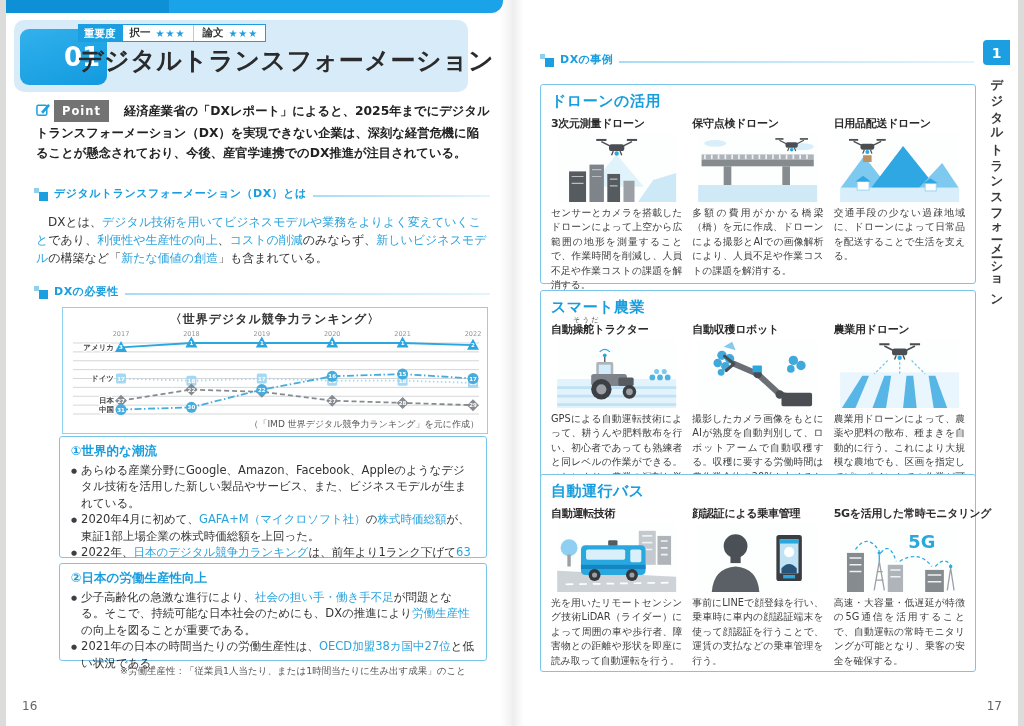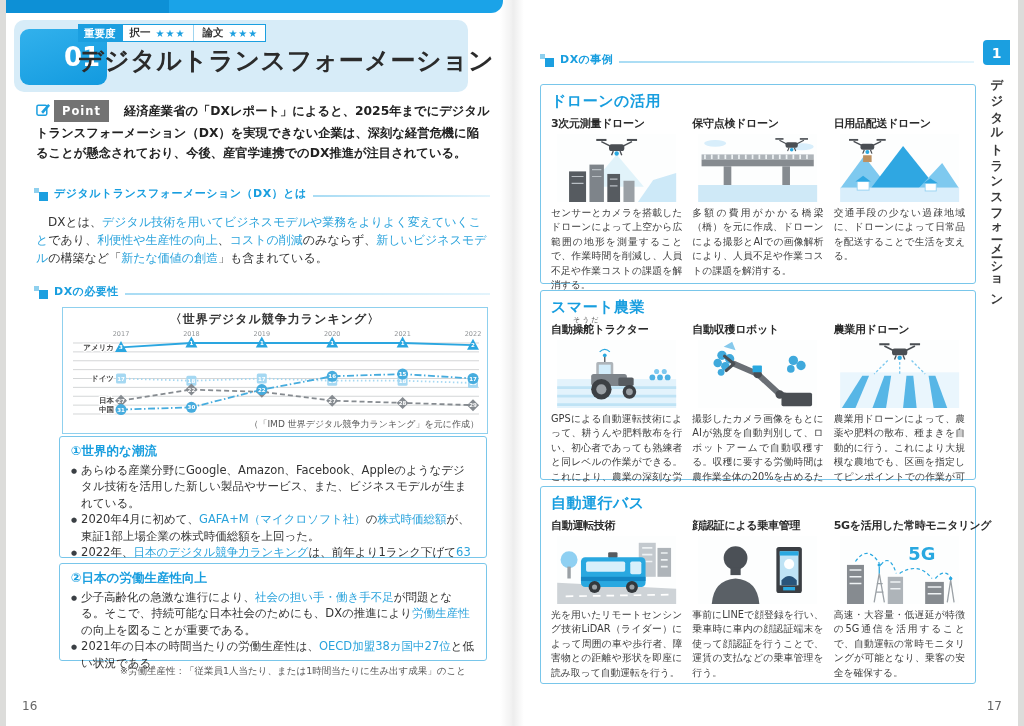--- a/index.html
+++ b/index.html
@@ -63,21 +63,21 @@
   .footnote{position:absolute;top:665px;left:28px;width:432px;text-align:right;font-size:9.5px;color:#555;}
   .page-num{position:absolute;bottom:13px;font-size:12px;color:#666;}
   .page-num.pn-left{left:16px;}
   .page-num.pn-right{right:16px;}
 
   
   .case-section-header{top:52px;left:28px;width:434px;}
   .case-box{position:absolute;left:28px;width:436px;border:1px solid #79c6ea;border-radius:3px;background:#fff;padding:7px 10px;box-sizing:border-box;}
   .case-box-1{top:84px;height:200px;}
   .case-box-2{top:290px;height:190px;}
-  .case-box-3{top:486px;height:198px;}
+  .case-box-3{top:474px;height:198px;}
   .case-heading{color:#189edf;font-size:15px;font-weight:bold;margin:0 0 3px 0;letter-spacing:0.5px;}
   .case-cols{display:flex;gap:10px;}
   .case-col{flex:1;min-width:0;}
   .case-title{position:relative;font-size:11px;font-weight:bold;color:#2b2b2b;white-space:nowrap;letter-spacing:-0.3px;margin:2px 0 3px 0;}
   .furigana{position:absolute;left:22px;top:-7px;font-size:7px;font-weight:normal;color:#555;letter-spacing:2px;}
   .illus{height:68px;overflow:hidden;}
   .illus svg{width:100%;height:100%;display:block;}
   .case-desc{margin:4px 0 0 0;font-size:9.8px;line-height:1.48;color:#3c3c3c;text-align:justify;}
   .fiveg{font-size:21px;font-weight:bold;fill:#29a8e0;text-anchor:middle;}
 

